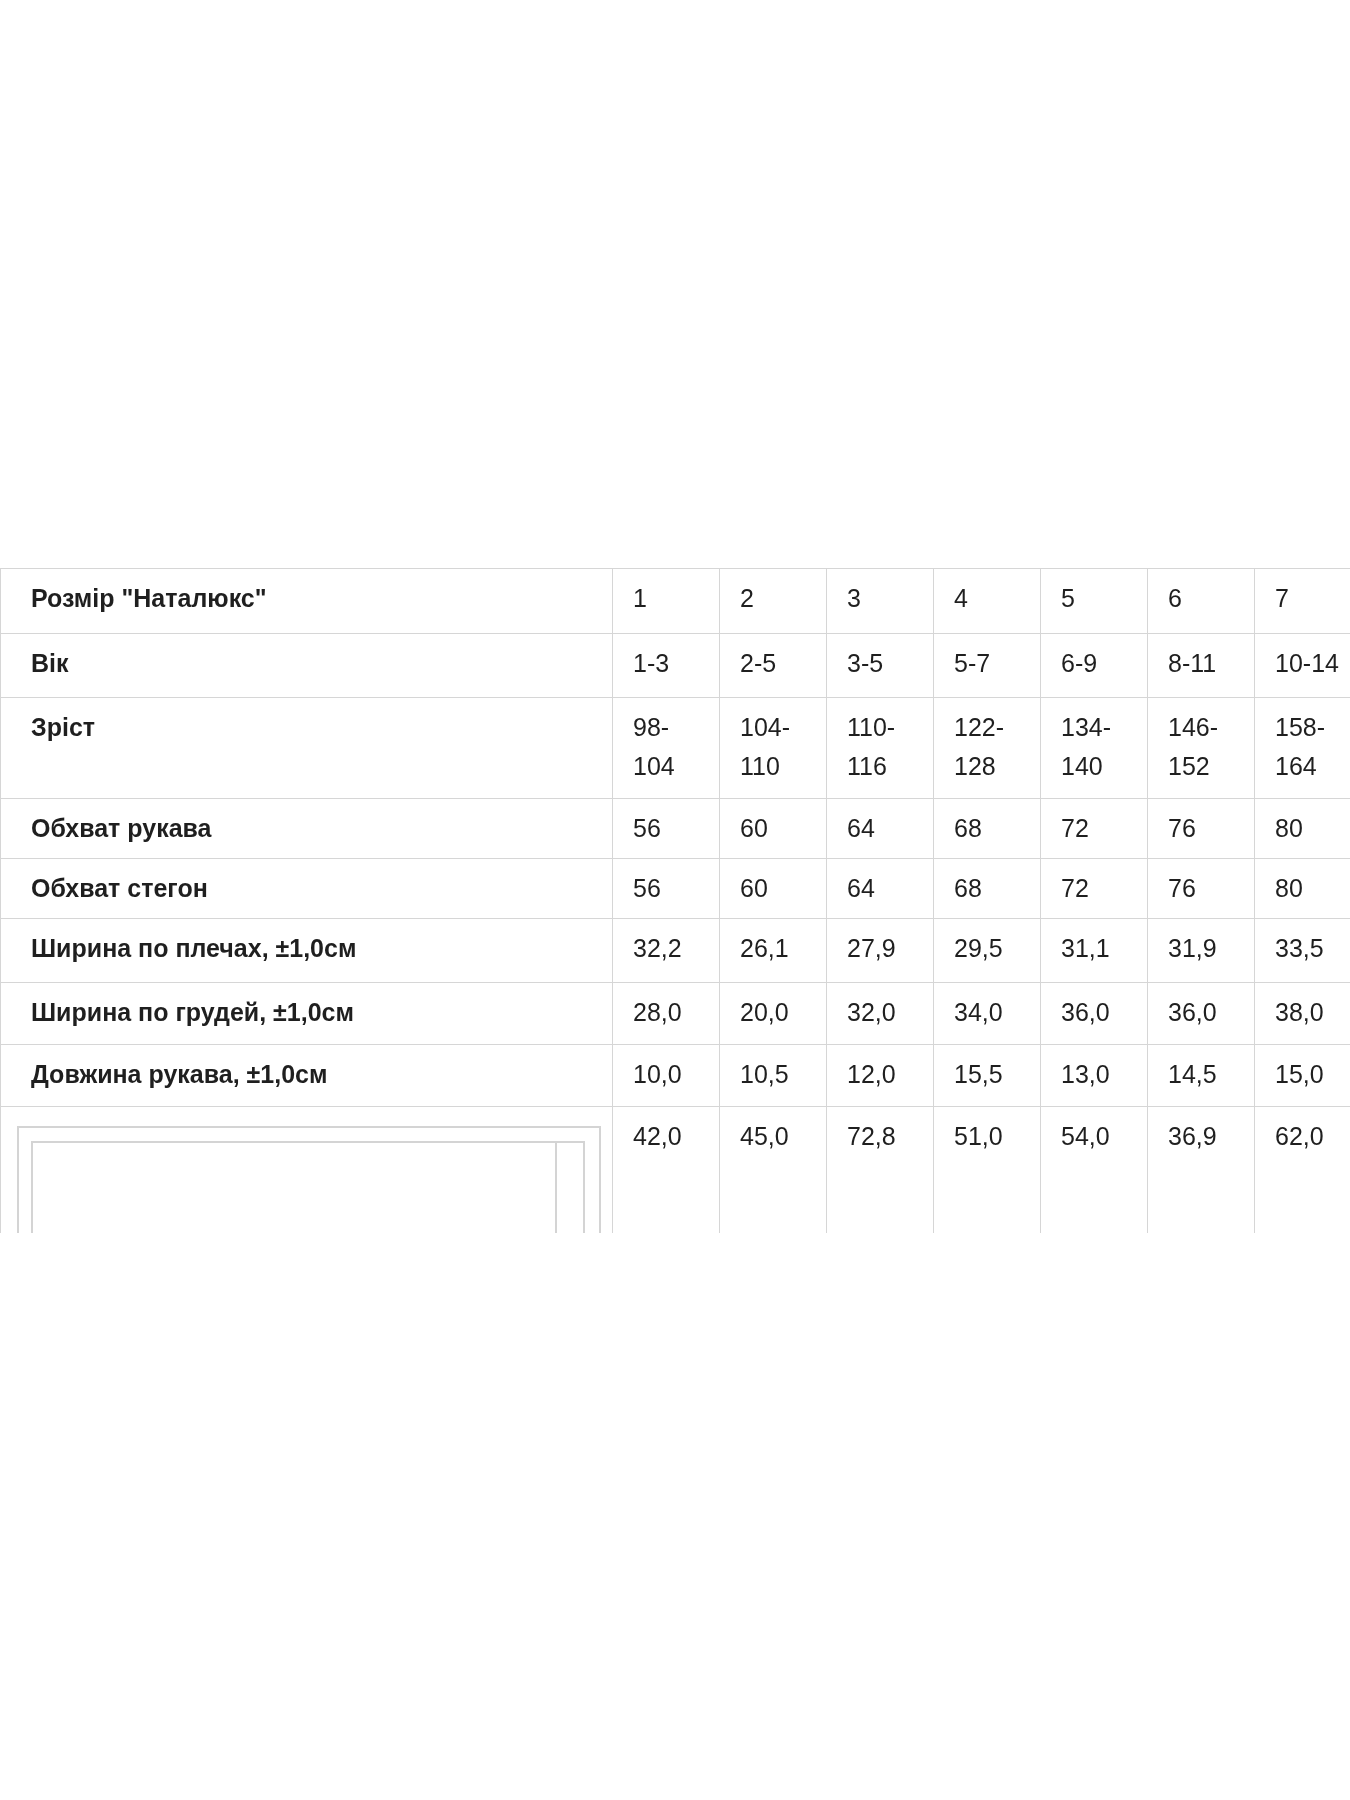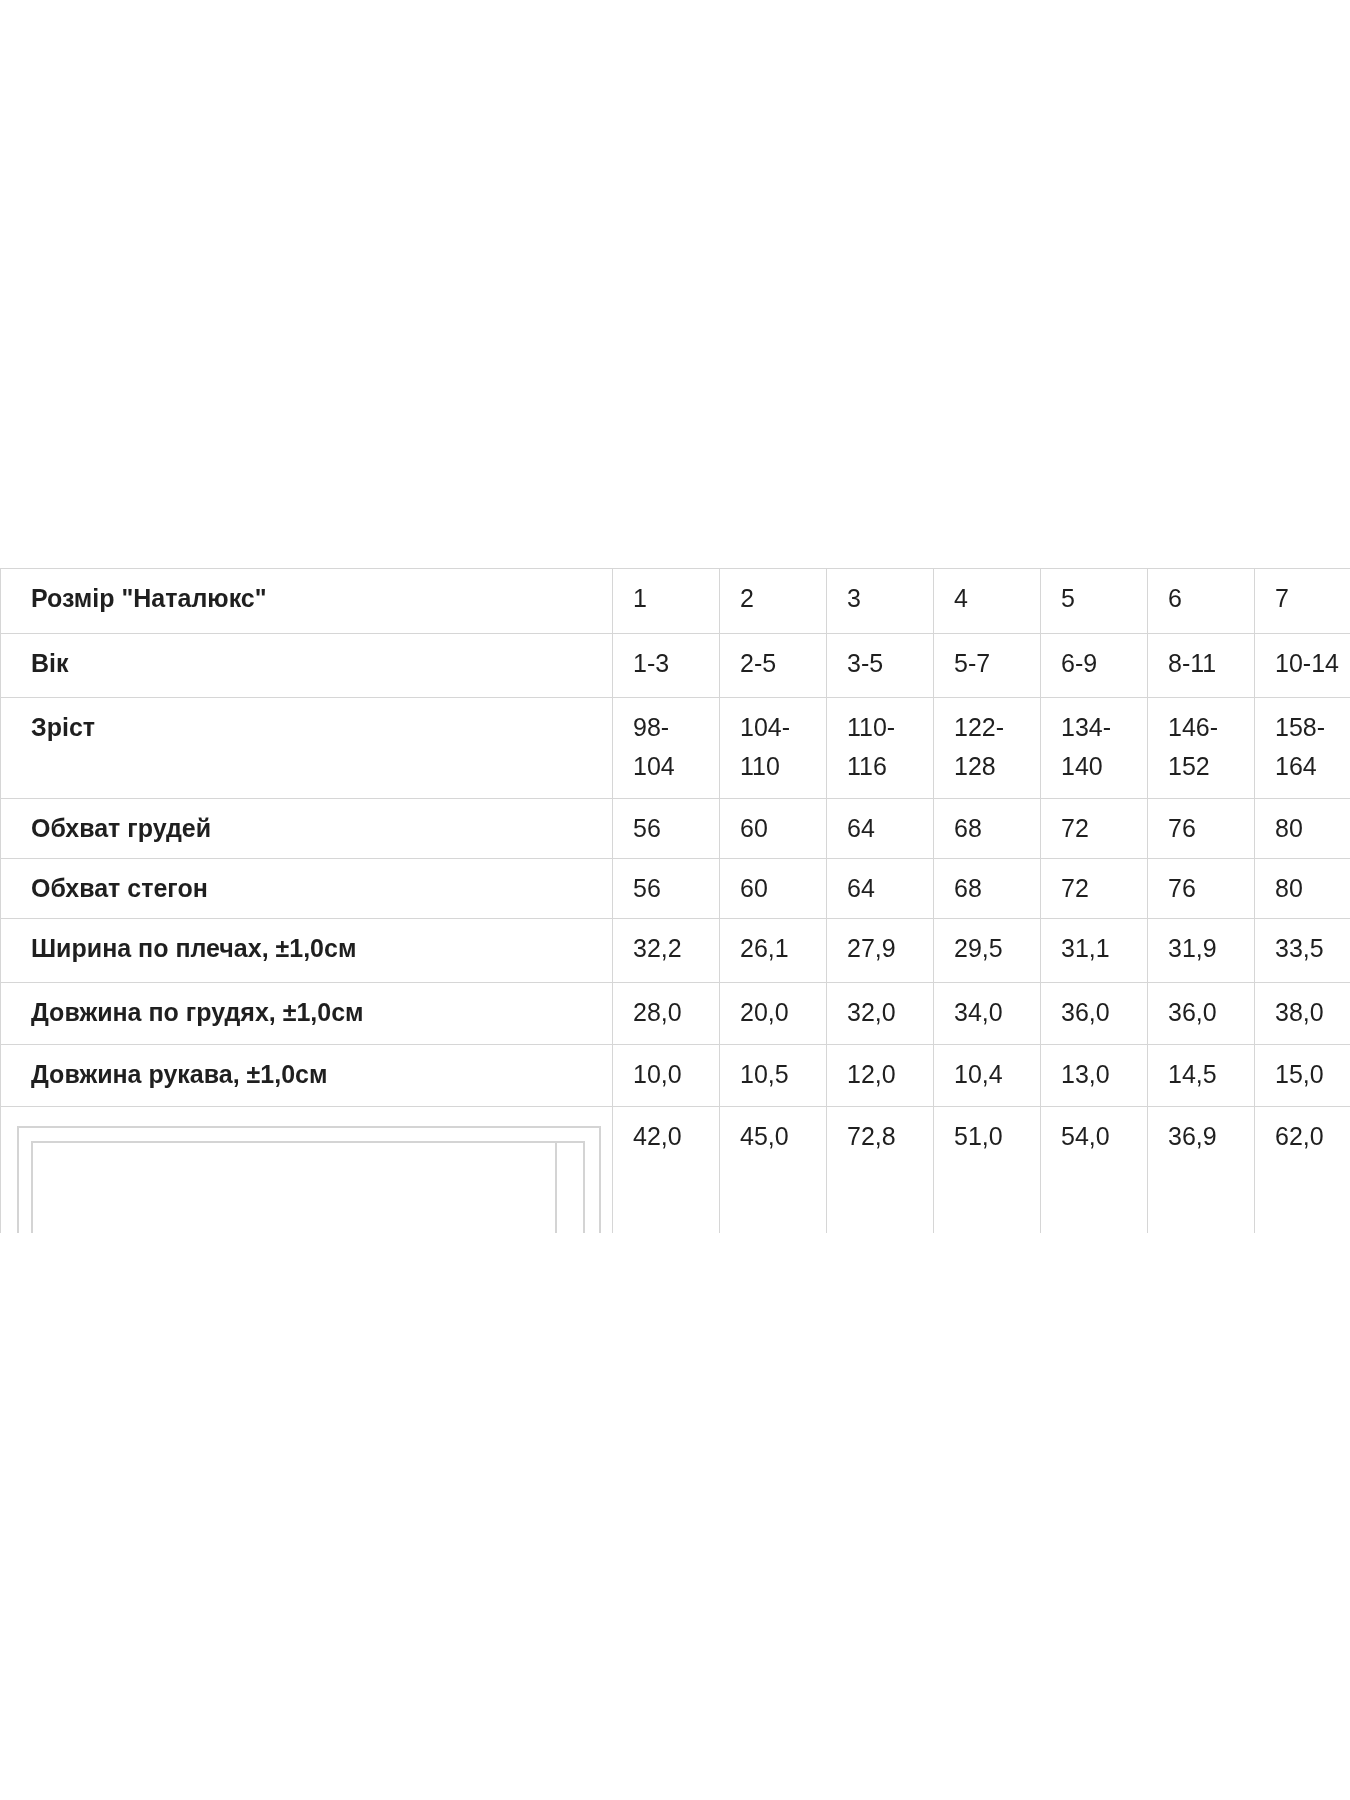--- a/index.html
+++ b/index.html
@@ -133,21 +133,21 @@
         <td>122-
 128</td>
         <td>134-
 140</td>
         <td>146-
 152</td>
         <td>158-
 164</td>
       </tr>
       <tr class="r3">
-        <td class="label">Обхват грудей</td>
+        <td class="label">Обхват рукава</td>
         <td>56</td>
         <td>60</td>
         <td>64</td>
         <td>68</td>
         <td>72</td>
         <td>76</td>
         <td>80</td>
       </tr>
       <tr class="r4">
         <td class="label">Обхват стегон</td>
@@ -163,35 +163,35 @@
         <td class="label">Ширина по плечах, ±1,0см</td>
         <td>32,2</td>
         <td>26,1</td>
         <td>27,9</td>
         <td>29,5</td>
         <td>31,1</td>
         <td>31,9</td>
         <td>33,5</td>
       </tr>
       <tr class="r6">
-        <td class="label">Довжина по грудях, ±1,0см</td>
+        <td class="label">Ширина по грудей, ±1,0см</td>
         <td>28,0</td>
         <td>20,0</td>
         <td>32,0</td>
         <td>34,0</td>
         <td>36,0</td>
         <td>36,0</td>
         <td>38,0</td>
       </tr>
       <tr class="r7">
         <td class="label">Довжина рукава, ±1,0см</td>
         <td>10,0</td>
         <td>10,5</td>
         <td>12,0</td>
-        <td>10,4</td>
+        <td>15,5</td>
         <td>13,0</td>
         <td>14,5</td>
         <td>15,0</td>
       </tr>
       <tr class="r8">
         <td class="label deep">
           <div class="box-outer">
             <div class="box-inner">
               <span class="box-divider"></span>
               

